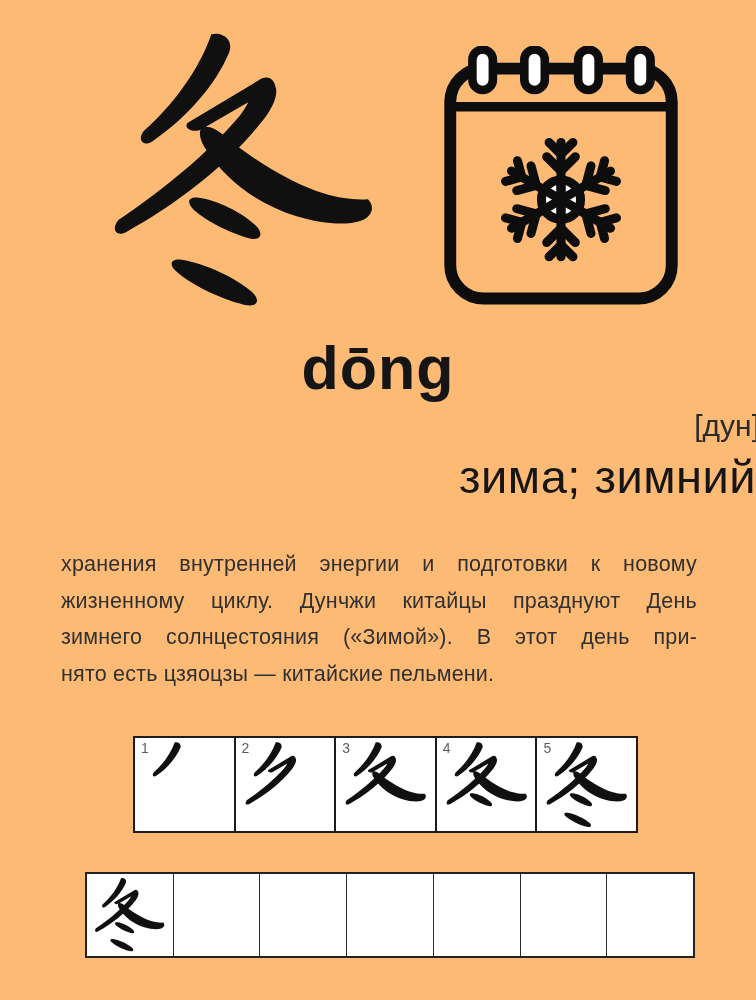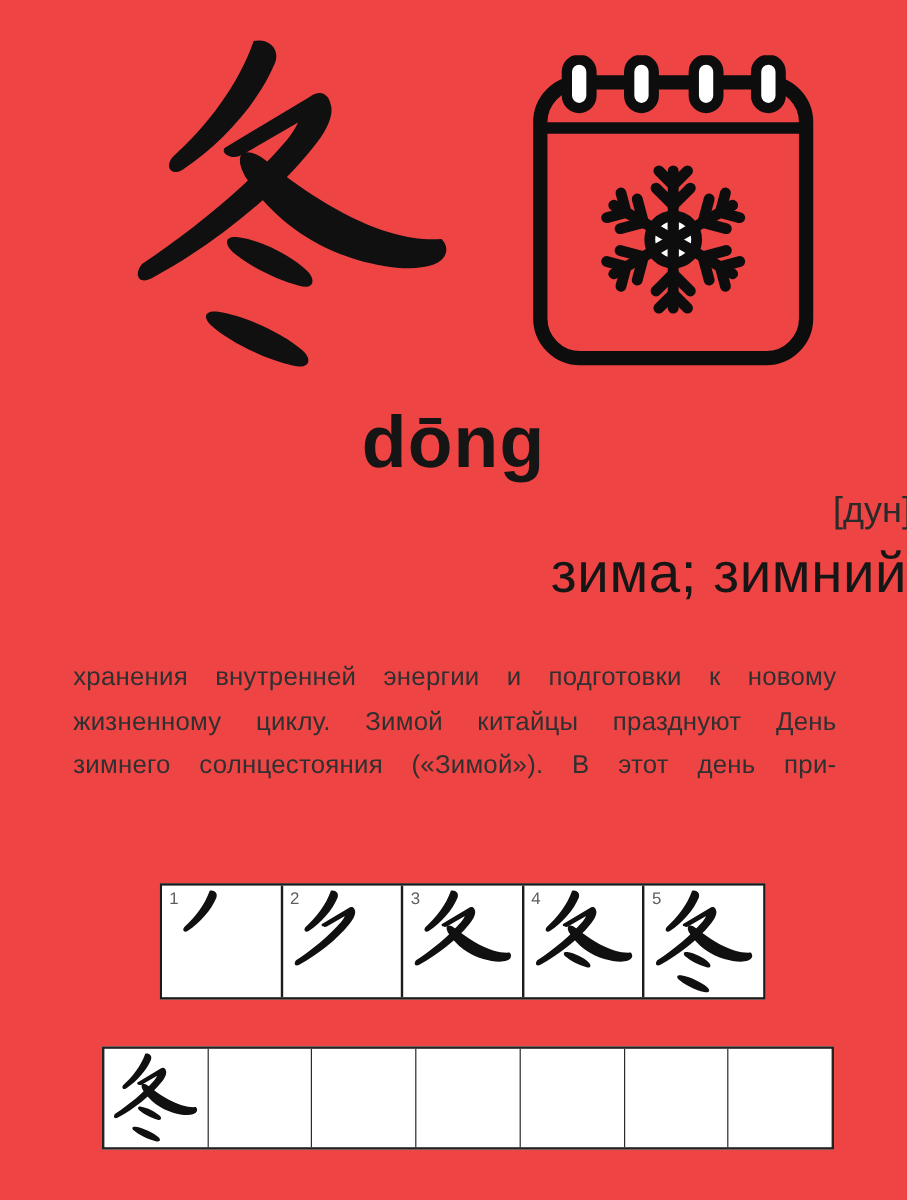--- a/index.html
+++ b/index.html
@@ -1,19 +1,19 @@
 <!DOCTYPE html>
 <html><head>
 <meta charset="utf-8">
 <style>
   html, body { margin: 0; padding: 0; background: #ffffff; }
   .page {
     position: relative;
     width: 756px; height: 1000px;
-    background: #ef4444;
+    background: #fdba74;
     font-family: "Liberation Sans", sans-serif;
     color: #1a1a1a;
     overflow: hidden;
   }
   
   .big-hanzi { position: absolute; left: 94px; top: 30px; width: 294px; height: 282px; }
   .calendar-icon { position: absolute; left: 441px; top: 46px; width: 240px; height: 262px; }
 
   
   .pinyin {
@@ -148,22 +148,23 @@
       <line x1="0" y1="-8.2" x2="0" y2="8.2"></line>
     </g>
   </svg>
 
   <div class="pinyin">dōng</div>
   <div class="transcription">[дун]</div>
   <div class="translation">зима; зимний</div>
 
   <div class="paragraph">
     <div class="line">хранения внутренней энергии и подготовки к новому</div>
-    <div class="line">жизненному циклу. Зимой китайцы празднуют День</div>
+    <div class="line">жизненному циклу. Дунчжи китайцы празднуют День</div>
     <div class="line">зимнего солнцестояния («Зимой»). В этот день при-</div>
+    <div class="line last">нято есть цзяоцзы — китайские пельмени.</div>
   </div>
 
   <div class="stroke-table">
     <div class="stroke-cell">
       <span class="num">1</span>
       <svg viewBox="0 0 100 100">
           <use href="#st1"></use>
         </svg>
     </div>
     <div class="stroke-cell">

